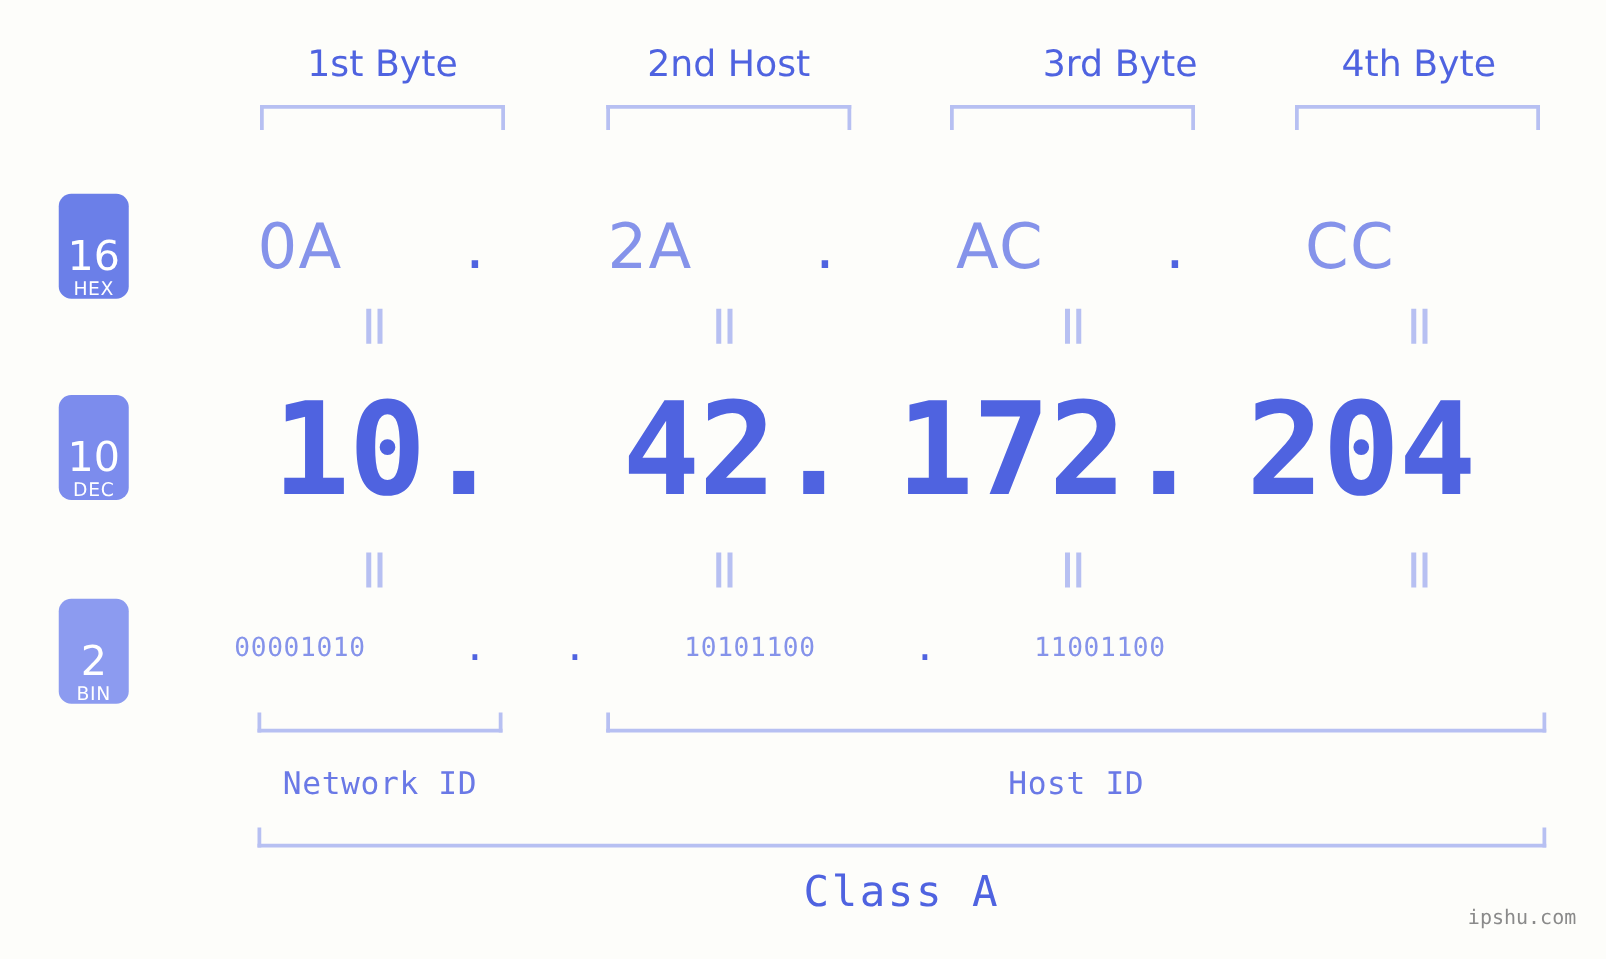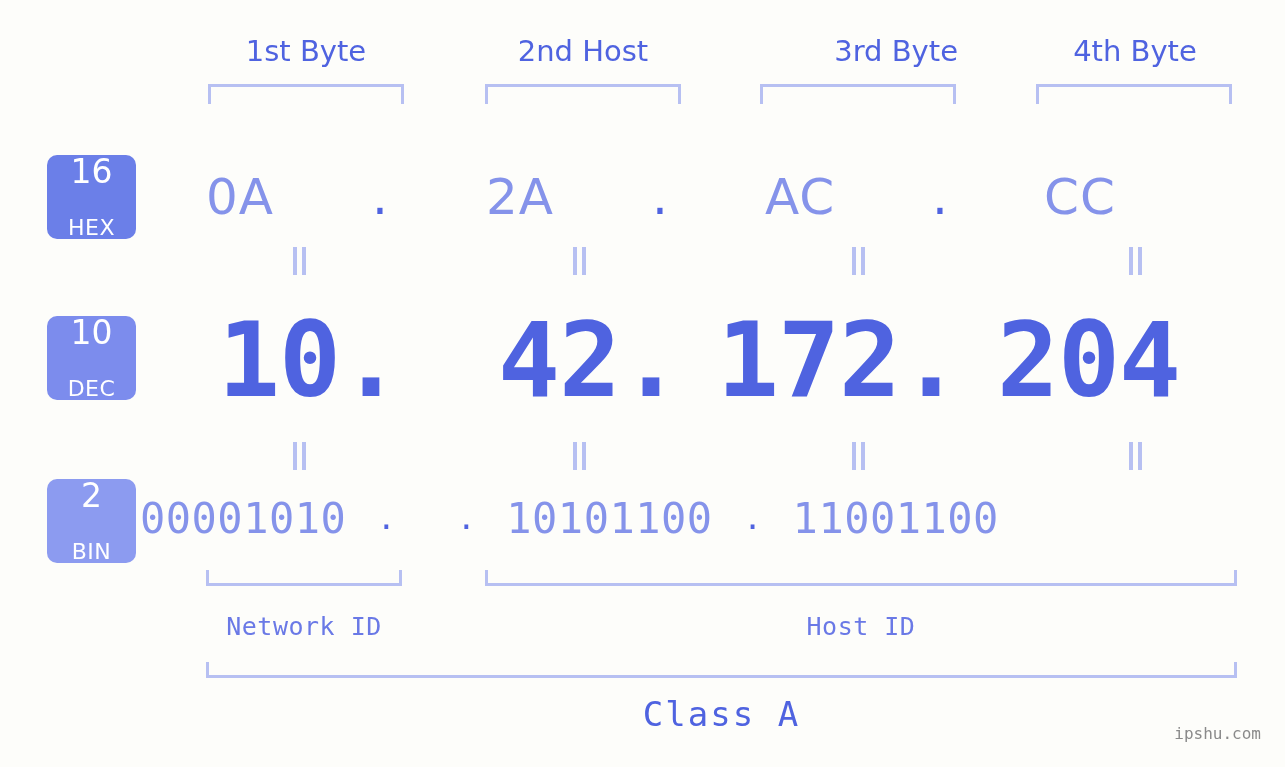--- a/index.html
+++ b/index.html
@@ -37,39 +37,39 @@
     border-top: 3px solid #b7c0f2;
     border-left: 3px solid #b7c0f2;
     border-right: 3px solid #b7c0f2;
     box-sizing: border-box;
   }
 
   
   .badge {
     position: absolute;
     left: 47px;
-    width: 89px;
+    width: 56px;
     height: 84px;
     border-radius: 10px;
     display: flex;
     flex-direction: column;
     align-items: center;
-    justify-content: space-between;
+    justify-content: flex-end;
     color: #ffffff;
     font-family: "DejaVu Sans", sans-serif;
     line-height: 1;
   }
   .badge .num {
     font-size: 33px;
     font-weight: 400;
     letter-spacing: 0px;
     margin-bottom: 3px;
   }
   .badge .unit {
-    font-size: 22px;
+    font-size: 15px;
     font-weight: 400;
     letter-spacing: 0.5px;
   }
 
   
   .row {
     position: absolute;
     left: 140px;
     width: 1110px;
     display: flex;
@@ -134,21 +134,21 @@
     line-height: 1;
   }
 
   
   #bin-row {
     top: 495px;
     height: 46px;
   }
   #bin-row .cell {
     font-family: "DejaVu Sans Mono", monospace;
-    font-size: 42px;
+    font-size: 21px;
     color: #8593ea;
     letter-spacing: 0.5px;
   }
   #bin-row .sep {
     font-family: "DejaVu Sans Mono", monospace;
     font-size: 31px;
     color: #4f63e0;
   }
 
   

